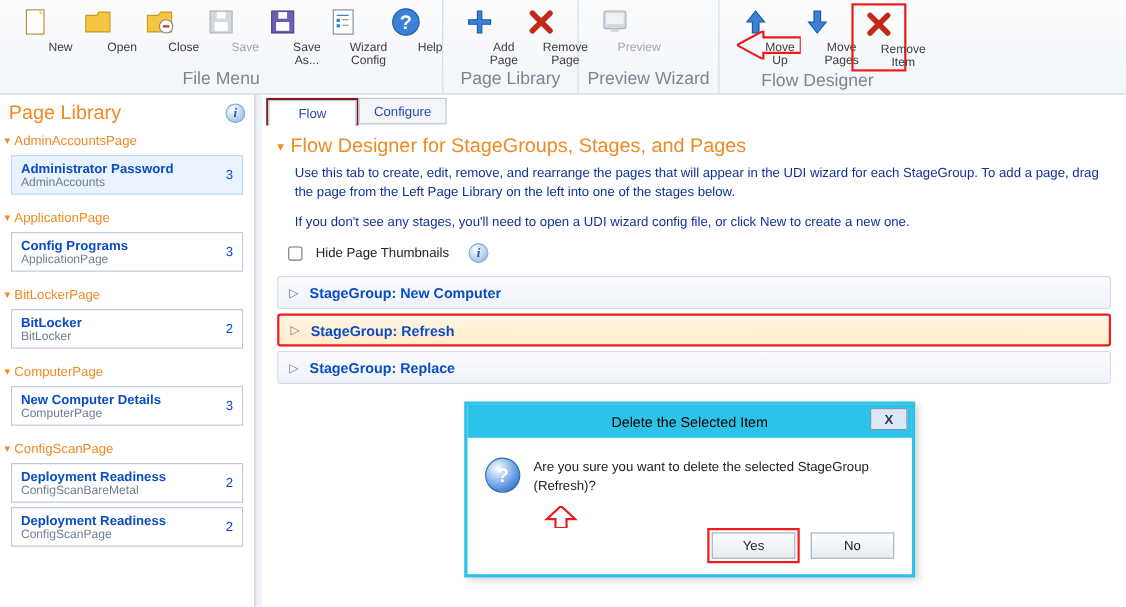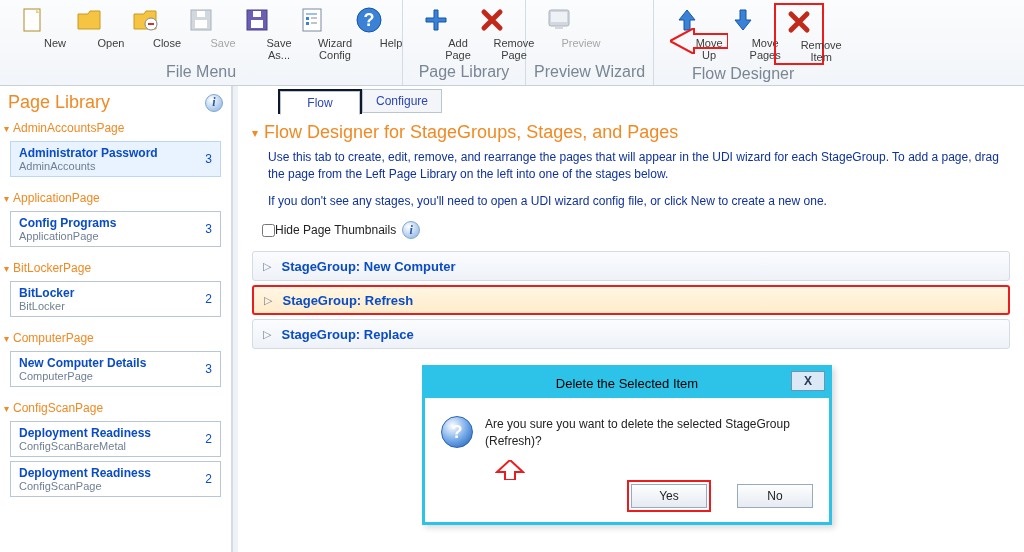--- a/index.html
+++ b/index.html
@@ -28,38 +28,38 @@
   .sb-card .t{color:#0a4cc4; font-size:12px; font-weight:bold;}
   .sb-card .s{color:#6f7f93; font-size:11px;}
   .sb-card .n{color:#0a4cc4; font-size:12px;}
   .vline{width:6px;background:#eef1f5;border-left:1px solid #d3dbe4;}
   
   .main{flex:1; position:relative;}
   .tabs{display:flex; height:28px; padding-top:3px; padding-left:4px;}
   .tab{width:80px; height:24px; border:1px solid #b9c6d6; display:flex; align-items:center; justify-content:center; font-size:12px; color:#2a47b5; cursor:pointer; background:#fff;}
   .tab.sel{border-bottom-color:#fff;}
   .tab.un{background:#f3f5f9;}
-  .tab-redbox{border:2px solid #0f172a; padding:0;margin-left:36px;}
+  .tab-redbox{border:2px solid #7f1d1d; padding:0;}
   .page-title{color:#f08a24; font-size:18px; padding:8px 0 4px 14px; display:flex; align-items:center; gap:6px;}
   .page-title .chev{color:#f08a24; font-size:12px;}
   .desc{color:#10329a; font-size:12px; padding:2px 24px 8px 30px; line-height:1.4;}
-  .hide-row{display:flex; align-items:center; gap:0; padding:4px 0 8px 24px; font-size:12px;}
+  .hide-row{display:flex; align-items:center; gap:12px; padding:4px 0 8px 24px; font-size:12px;}
   .stagegrp{margin:4px 14px 4px 14px; border:1px solid #d4dbe4; background:linear-gradient(#fbfcfe,#eef2f8); border-radius:3px; height:30px; display:flex; align-items:center; padding:0 10px; cursor:pointer;}
   .stagegrp .exp{color:#6f7f93; margin-right:10px; font-size:11px;}
   .stagegrp .sg{color:#0a4cc4; font-weight:bold; font-size:13px;}
   .stagegrp.hl{border:2px solid #ec1c1c; background:linear-gradient(#fff6e3,#ffeccb);}
   
   .dlg{position:absolute; left:422px; top:365px; width:410px; border:3px solid #2dc3e8; background:#fff; box-shadow:3px 3px 6px rgba(0,0,0,.15);}
   .dlg-title{height:30px; background:#2dc3e8; display:flex; align-items:center; justify-content:center; color:#000; font-size:13px; position:relative;}
   .dlg-close{position:absolute; right:4px; top:3px; width:34px; height:20px; border:1px solid #7093b0; background:#dbe8f5; display:flex; align-items:center; justify-content:center; color:#2a3a55; font-weight:bold; font-size:12px; cursor:pointer;}
   .dlg-body{padding:18px 16px 10px 16px; display:flex; gap:12px;}
   .dlg-q{width:32px;height:32px;border-radius:50%;background:radial-gradient(circle at 35% 30%,#fff 0%,#6aa2e6 55%,#1e58a8 100%);border:1px solid #2a64b4;display:flex;align-items:center;justify-content:center;color:#fff;font-weight:bold;font-size:18px;flex:0 0 32px;}
   .dlg-msg{font-size:12px; color:#222; line-height:1.4;}
   .dlg-arrow{display:flex; justify-content:flex-start; padding-left:70px;}
-  .dlg-btns{display:flex; justify-content:flex-end; gap:30px; padding:4px 16px 14px 16px;}
+  .dlg-btns{display:flex; justify-content:flex-end; gap:14px; padding:4px 16px 14px 16px;}
   .dlg-btn{width:76px; height:24px; border:1px solid #9aaabd; background:linear-gradient(#fdfefe,#e6ebf2); font-size:12px; cursor:pointer; display:flex;align-items:center;justify-content:center;}
   .dlg-btn.red{outline:2px solid #ec1c1c; outline-offset:2px;}
   
   svg{display:block;}
 </style>
 </head>
 <body>
 
 <div class="ribbon">
 

